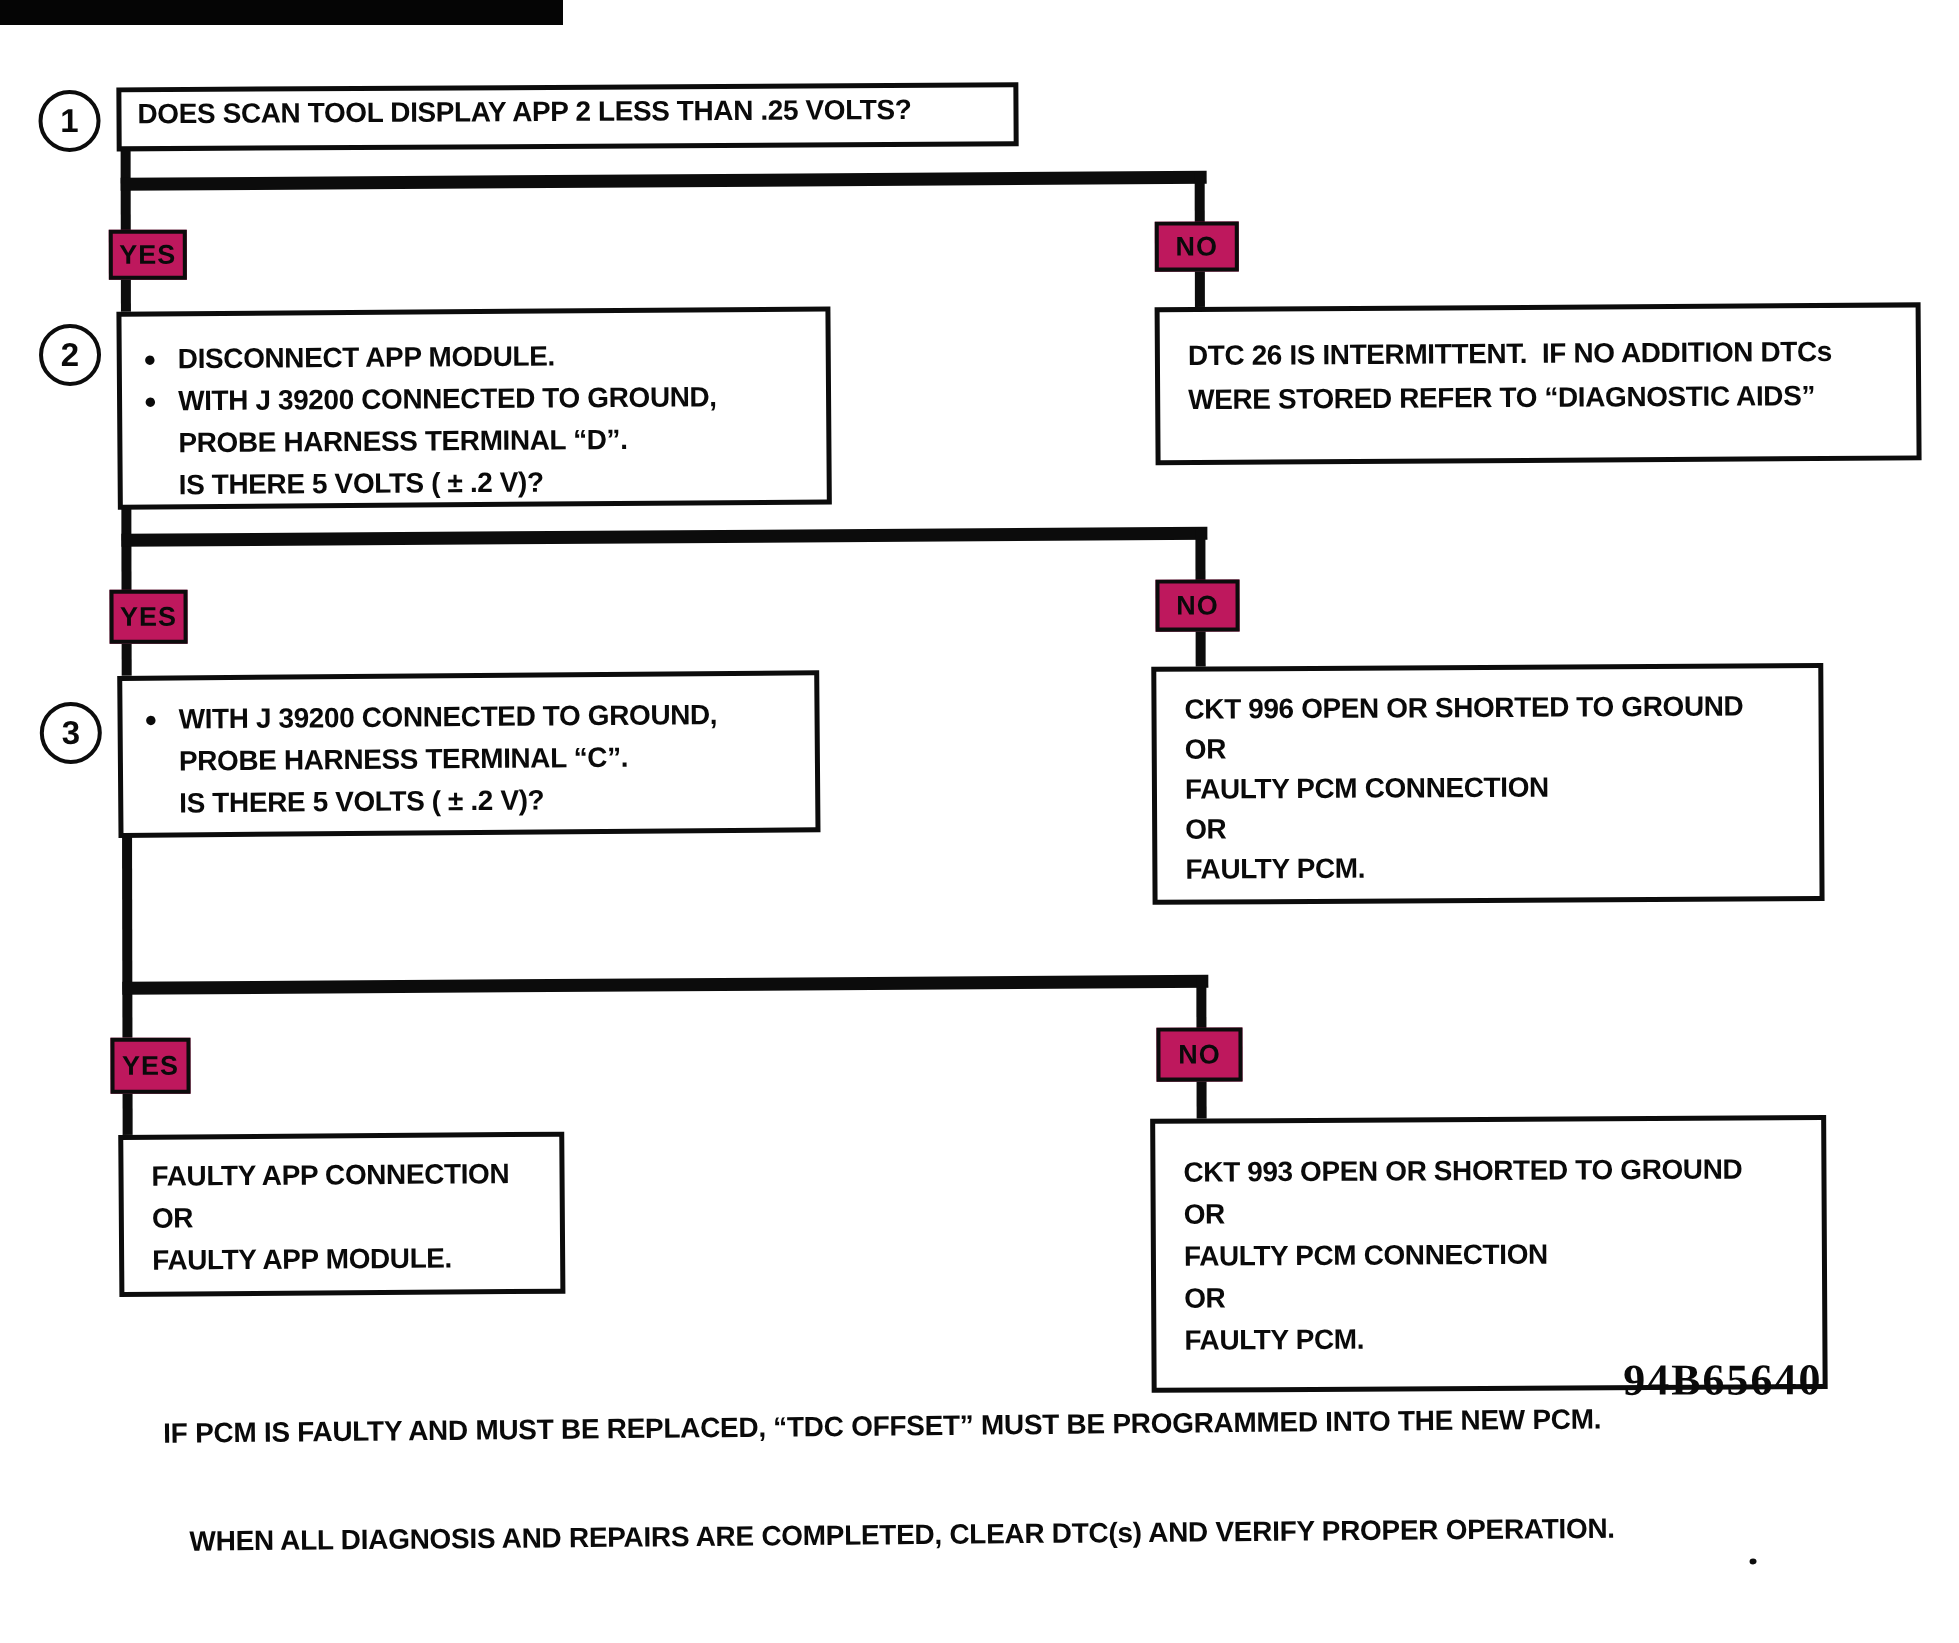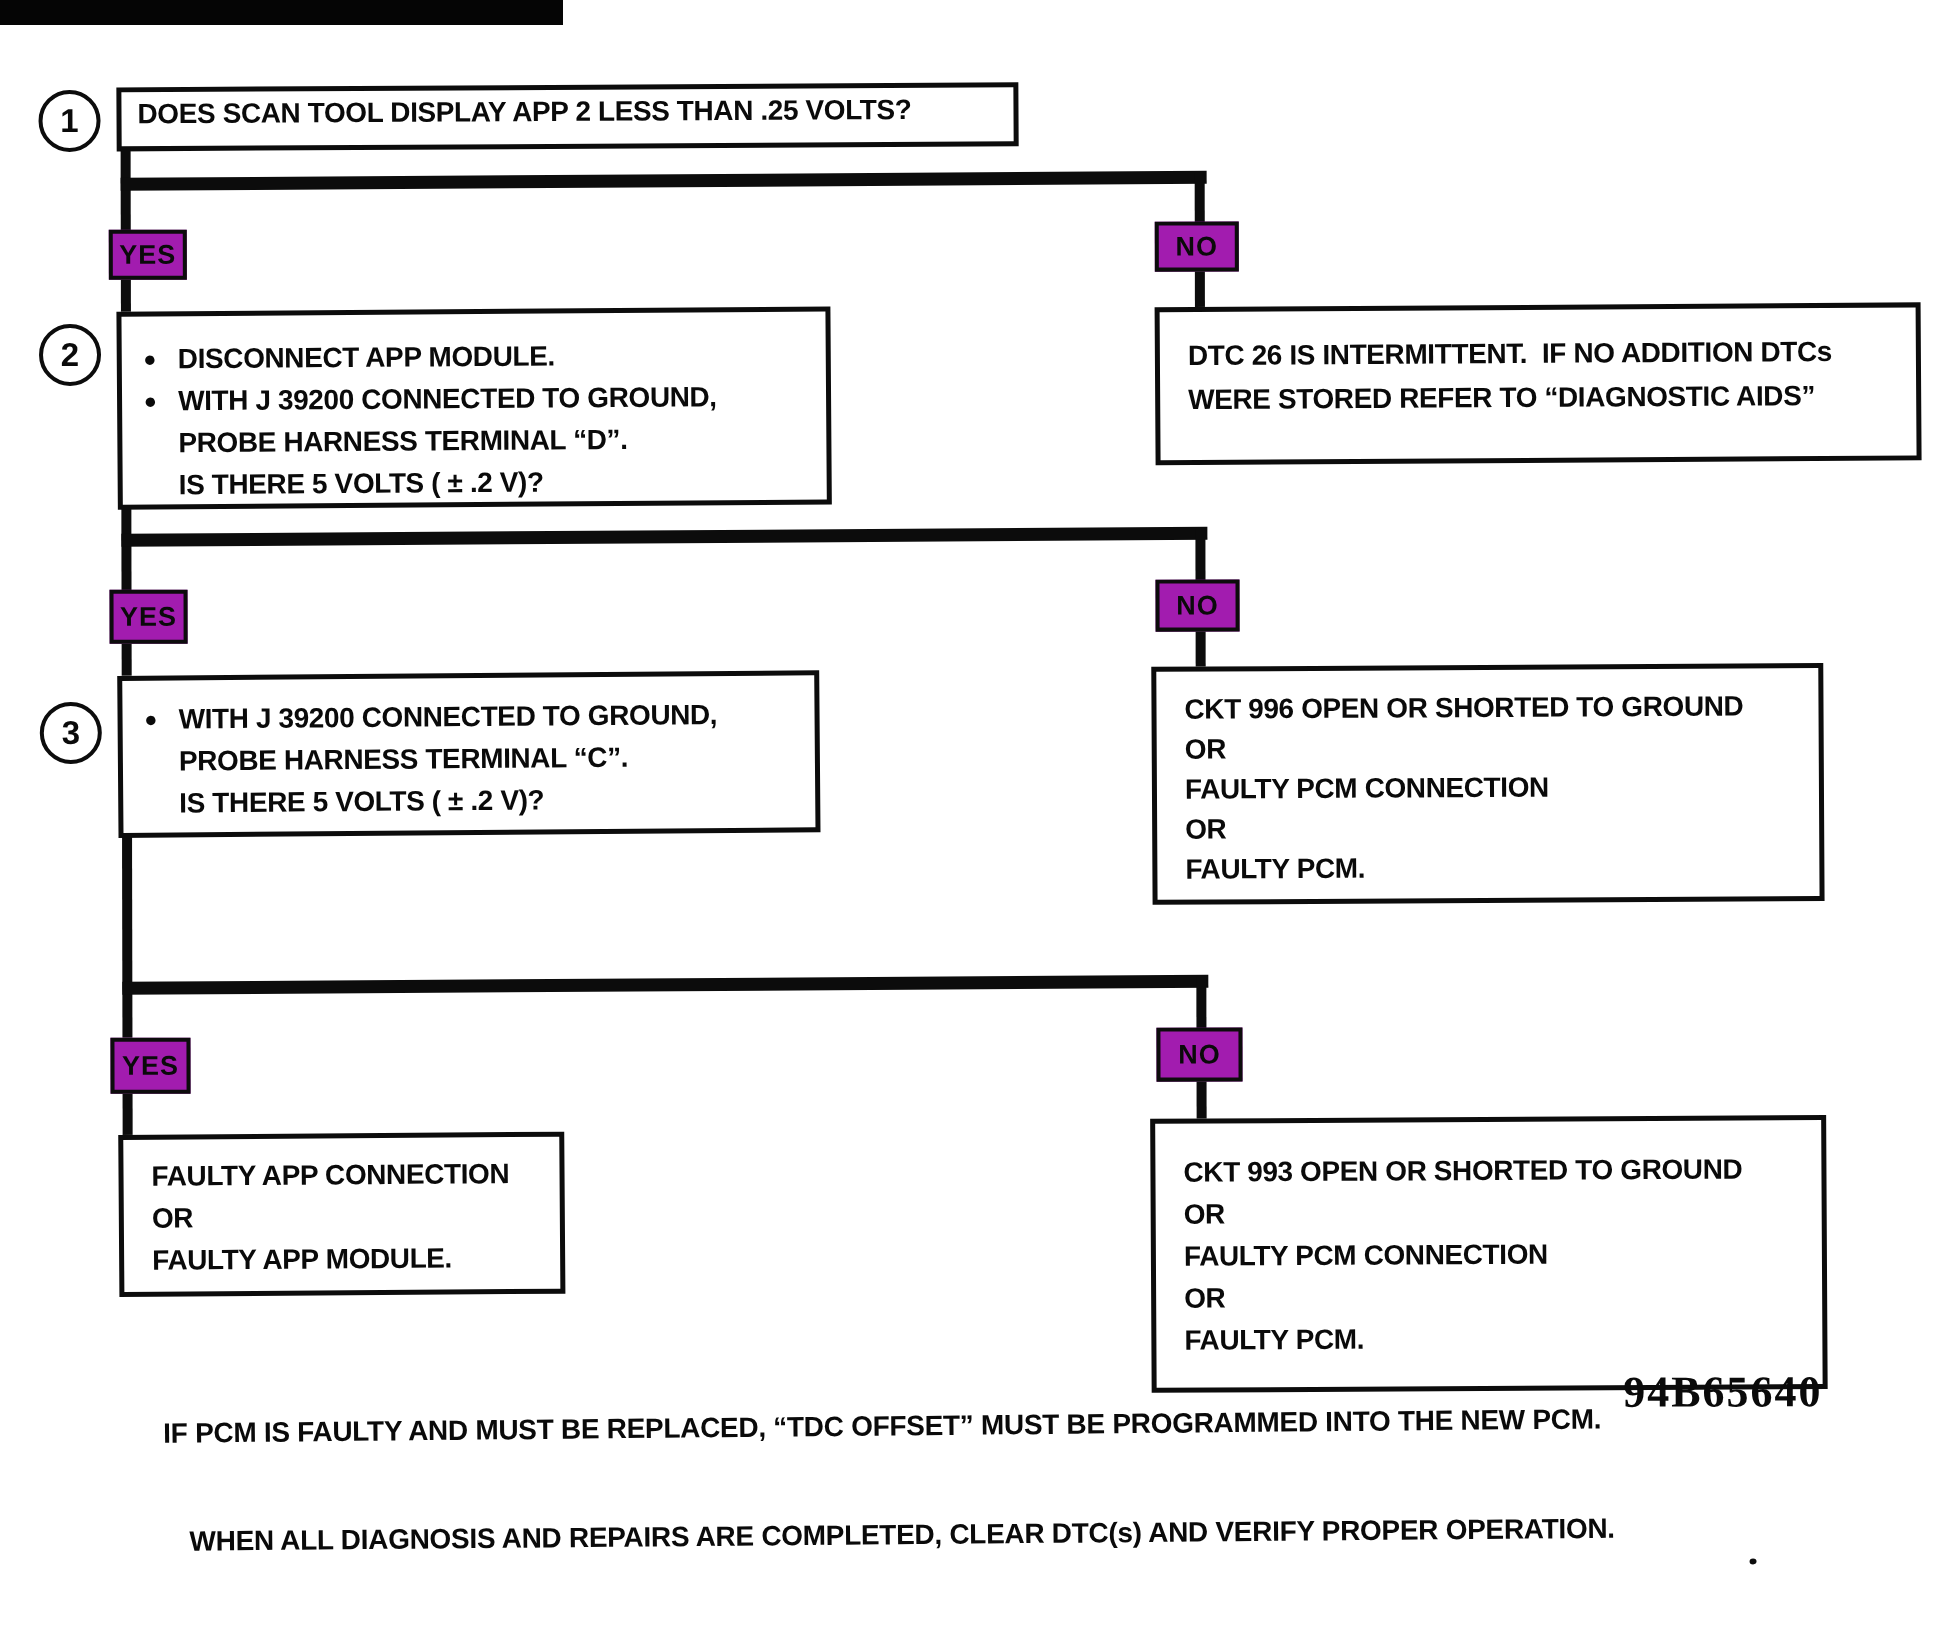--- a/index.html
+++ b/index.html
@@ -22,21 +22,21 @@
     font-weight:700;
     font-size:28px;
     letter-spacing:-0.4px;
     color:#0a0a0a;
     box-sizing:border-box;
   }
   .qtext{padding:10px 14px 0 16px;line-height:44px;white-space:nowrap;}
   .lbl{
     position:absolute;
     border:4px solid #0c0c0c;
-    background:#a21caf;
+    background:#be185d;
     display:flex;align-items:center;justify-content:center;
     font-weight:700;font-size:27px;letter-spacing:1px;
     box-sizing:border-box;
   }
   .circle{
     position:absolute;width:62px;height:62px;
     border:4px solid #0c0c0c;border-radius:50%;
     display:flex;align-items:center;justify-content:center;
     font-weight:700;font-size:33px;background:#fff;
     box-sizing:border-box;
@@ -45,21 +45,20 @@
   .brow{display:flex;align-items:flex-start;}
   .bullet{width:56px;text-align:center;font-size:22px;line-height:42px;flex:0 0 56px;}
   .btxt div{line-height:42px;white-space:nowrap;}
   .lines{padding:20px 22px 0 28px;}
   .lines div{white-space:nowrap;}
   .figcode{
     position:absolute;
     font-family:"Liberation Serif",serif;
     font-weight:700;font-size:44px;letter-spacing:2px;
     white-space:nowrap;
-    margin-top:12px;
   }
   .note{
     position:absolute;
     font-weight:700;font-size:28px;letter-spacing:-0.3px;
     white-space:nowrap;
   }
   .speck{position:absolute;width:7px;height:6px;background:#0c0c0c;border-radius:50%;}
 </style>
 </head>
 <body>

